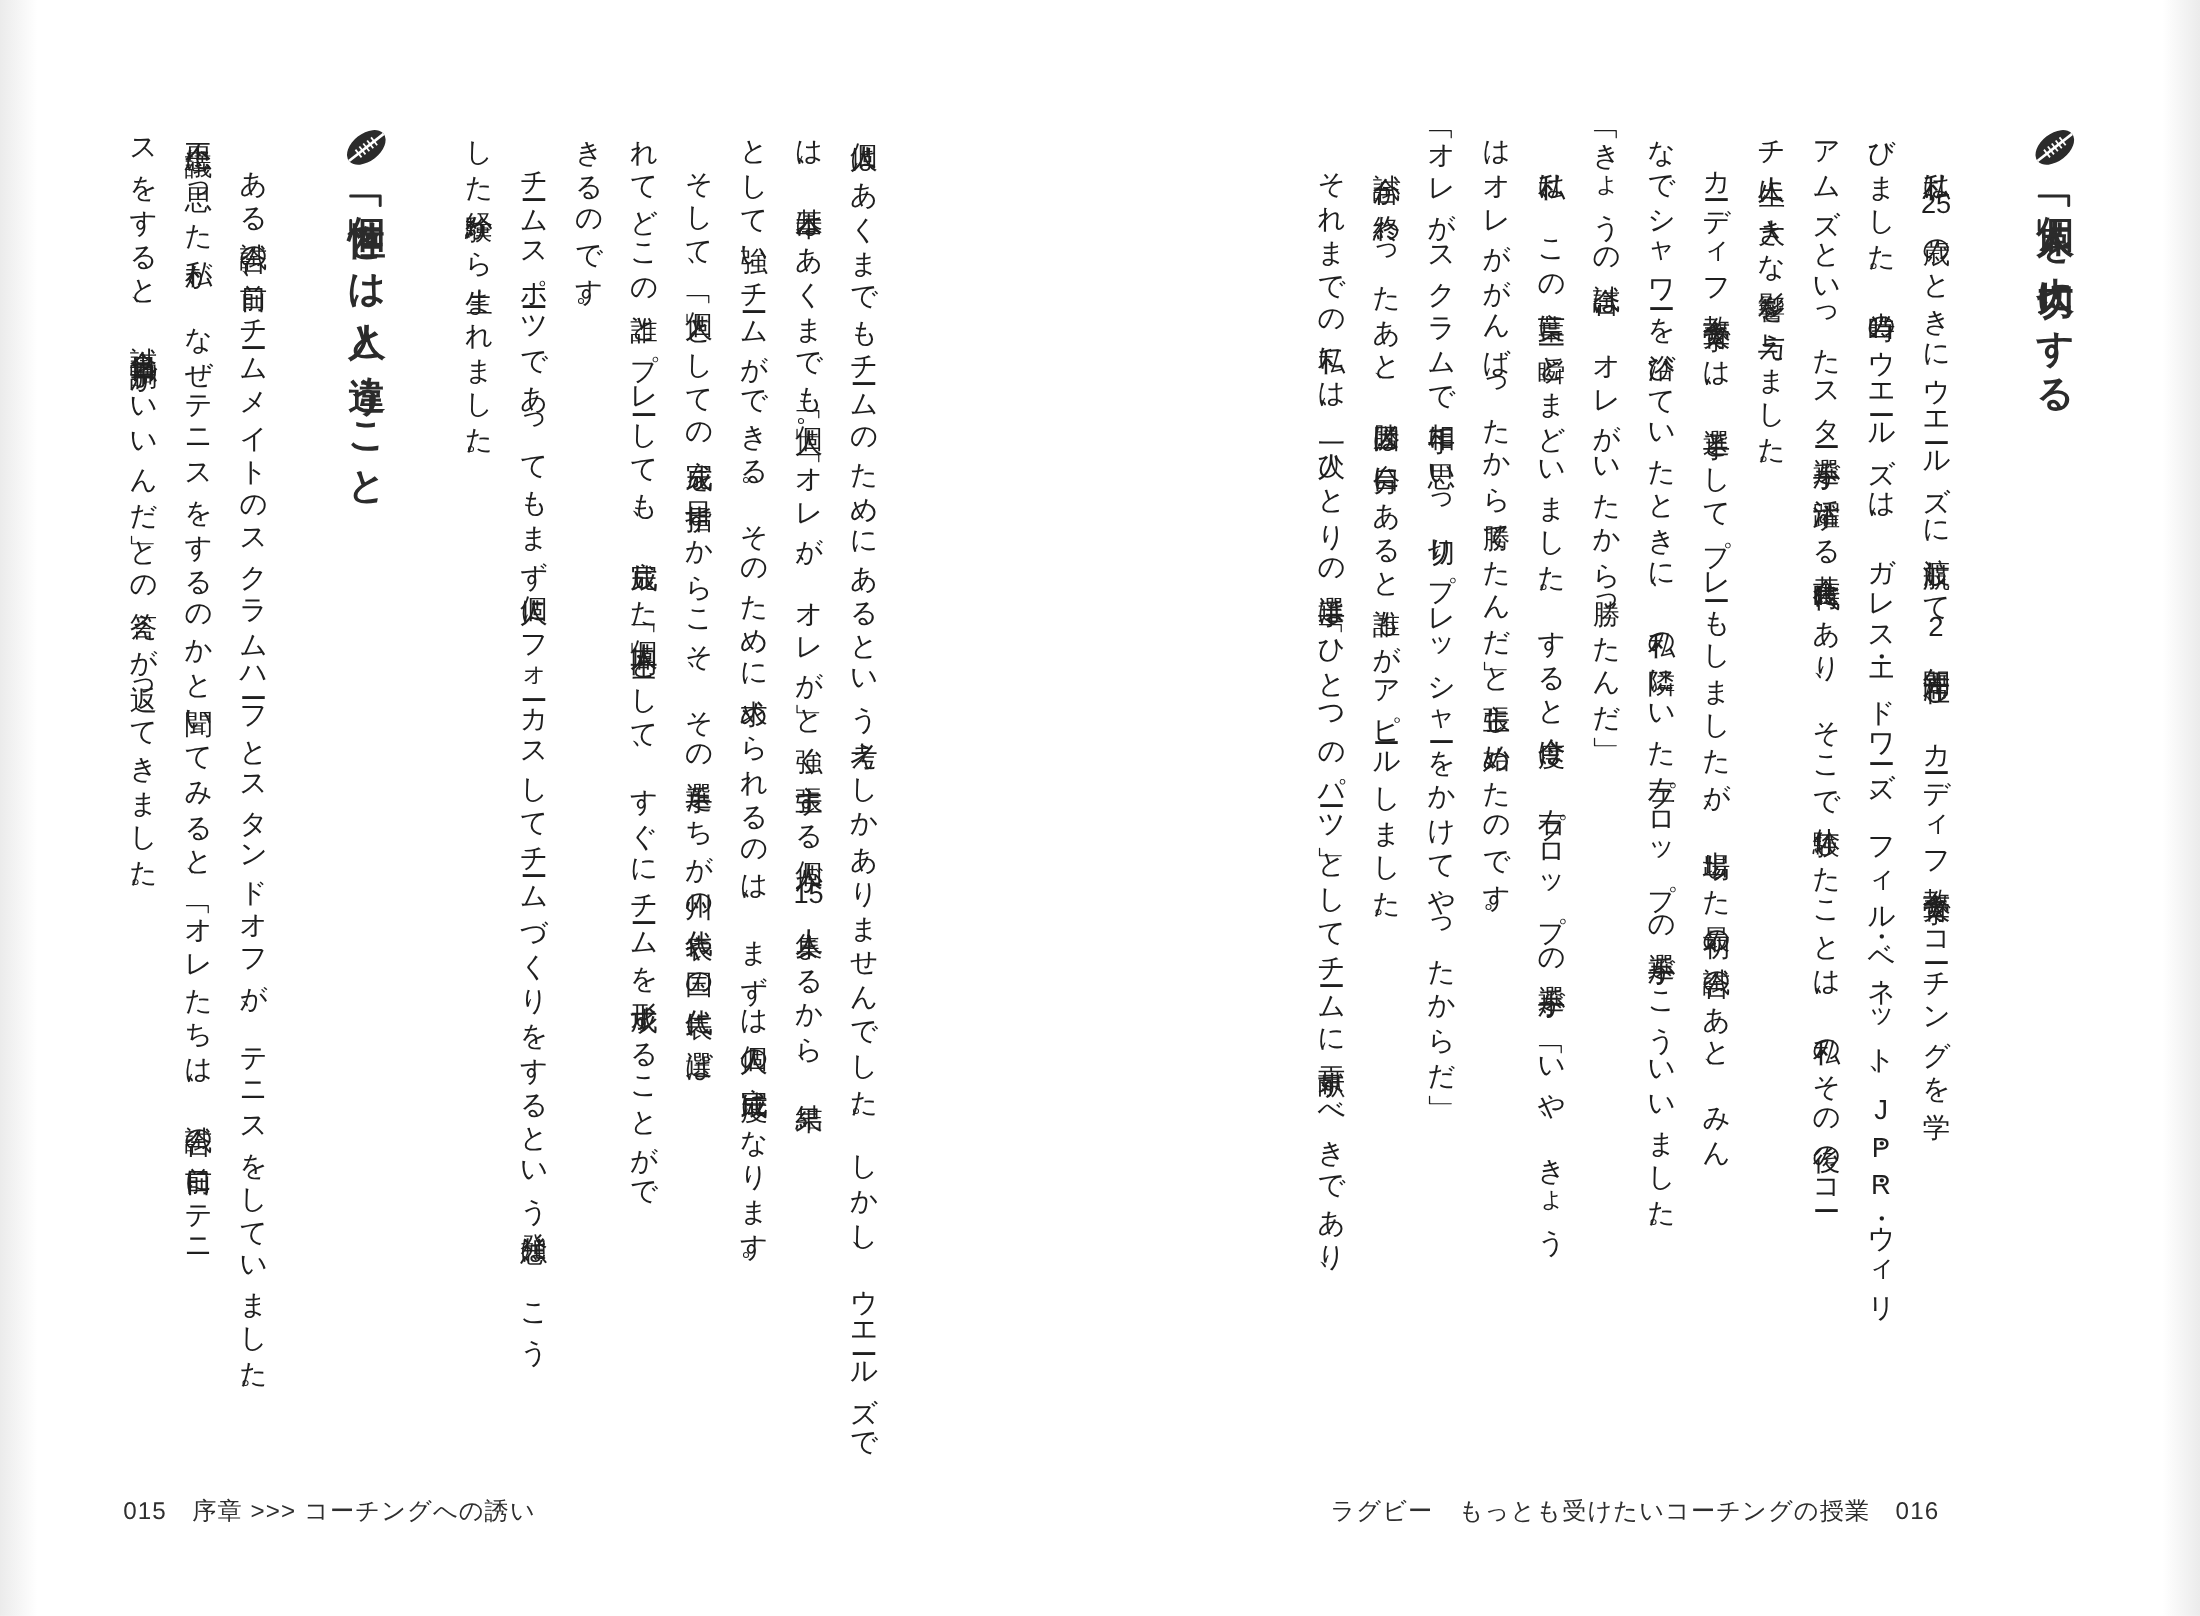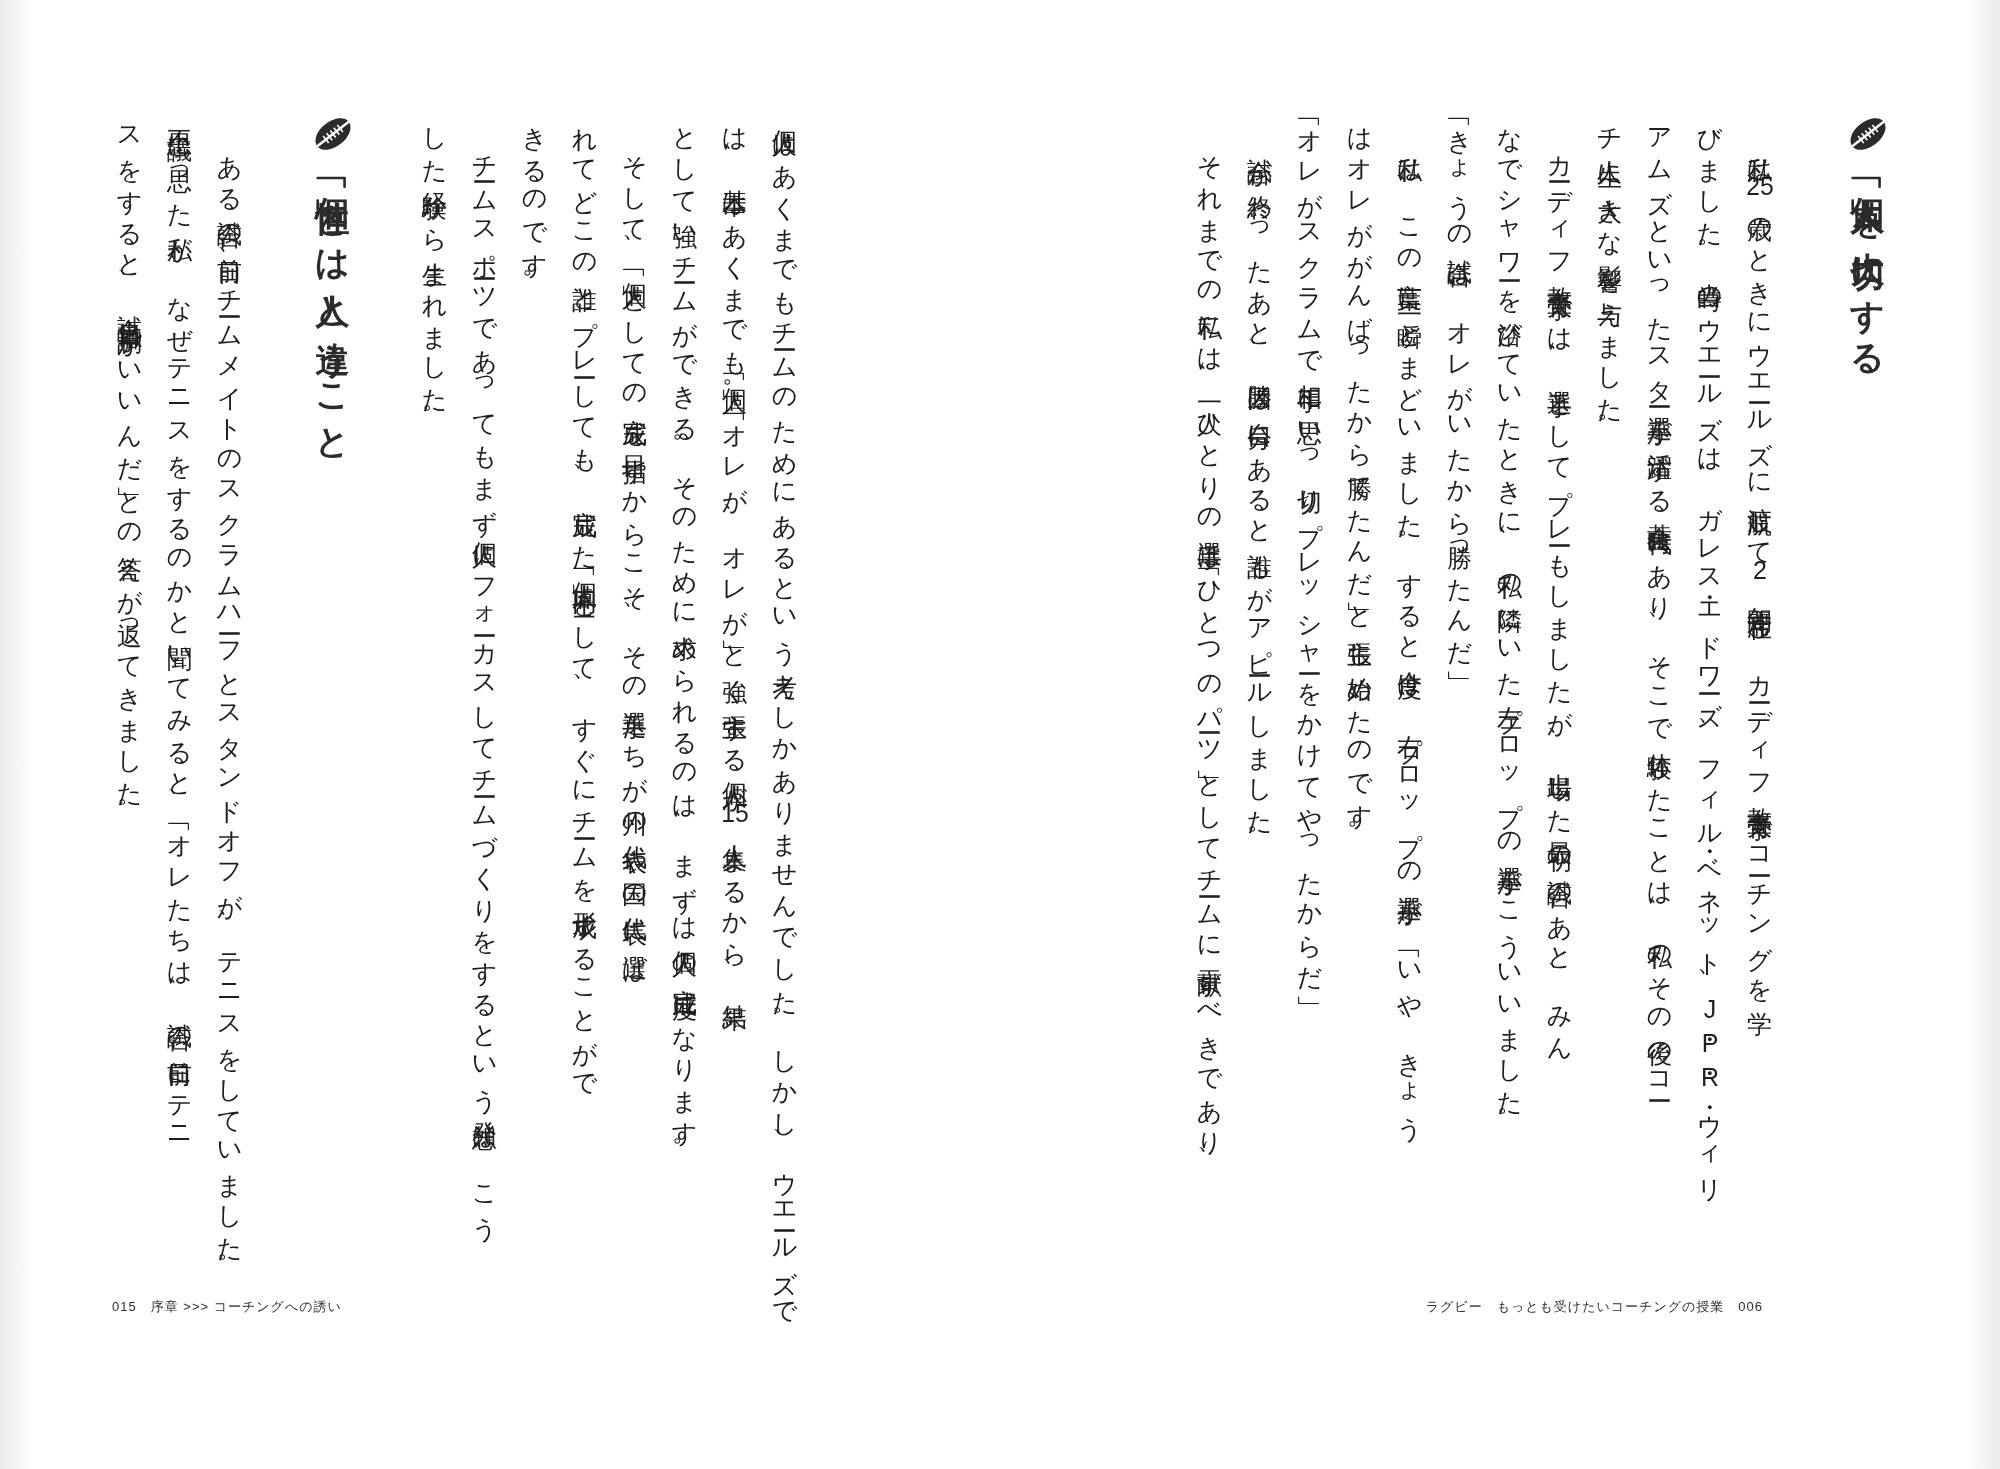--- a/index.html
+++ b/index.html
@@ -44,22 +44,22 @@
     letter-spacing: 4px;
     line-height: 54px;
     color: #2b2b2b;
     white-space: pre;
   }
   .ball-icon { position: absolute; top: 112px; width: 44px; height: 44px; }
 
   
   .footer {
     position: absolute;
-    top: 1298px;
-    font-size: 13px;
+    top: 1359px;
+    font-size: 22px;
     letter-spacing: 1px;
     color: #2e2e2e;
     white-space: pre;
   }
   .footer-left  { left: 112px; }
   .footer-right { right: 237px; }
 </style>
 </head>
 <body>
 
@@ -92,21 +92,21 @@
         <div class="vcol" style="left: 1585px;">チ人生に大きな影響を与えました。</div>
         <div class="vcol" style="left: 1535px;">　カーディフ教育大学では、選手としてプレーもしましたが、出場した最初の試合のあと、みん</div>
         <div class="vcol" style="left: 1485px;">なでシャワーを浴びていたときに、私の隣にいた左プロップの選手がこういいました。</div>
         <div class="vcol" style="left: 1435px;">「きょうの試合は、オレがいたから勝ったんだ」</div>
         <div class="vcol" style="left: 1385px;">　私は、この言葉に一瞬とまどいました。すると今度は、右プロップの選手が、「いや、きょう</div>
         <div class="vcol" style="left: 1335px;">はオレががんばったから勝てたんだ」と主張し始めたのです。</div>
         <div class="vcol" style="left: 1285px;">「オレがスクラムで相手に思いっ切りプレッシャーをかけてやったからだ」</div>
         <div class="vcol" style="left: 1235px;">　試合が終わったあと、勝因は自分にあると誰もがアピールしました。</div>
         <div class="vcol" style="left: 1185px;">　それまでの私には、一人ひとりの選手は「ひとつのパーツ」としてチームに貢献すべきであり、</div>
       </div>
-    <div class="footer footer-right">ラグビー　もっとも受けたいコーチングの授業　006</div>
+    <div class="footer footer-right">ラグビー　もっとも受けたいコーチングの授業　016</div>
   </div>
 
   <div>
     <div id="cols-left-1">
         <div class="vcol" style="left: 760px;">個人はあくまでもチームのためにあるという考えしかありませんでした。しかし、ウエールズで</div>
         <div class="vcol" style="left: 710px;">は、基本はあくまでも「個人」。「オレが、オレが」と強く主張する個人が<span class="tcy">15</span>人集まるから、結果</div>
         <div class="vcol" style="left: 660px;">として強いチームができる。そのために求められるのは、まずは個人の完成度になります。</div>
         <div class="vcol" style="left: 610px;">　そして、「個人」としての完成を目指すからこそ、その選手たちが州の代表や国の代表に選ば</div>
         <div class="vcol" style="left: 560px;">れてどこの誰とプレーしても、完成した「個人」同士として、すぐにチームを形成することがで</div>
         <div class="vcol" style="left: 510px;">きるのです。</div>

